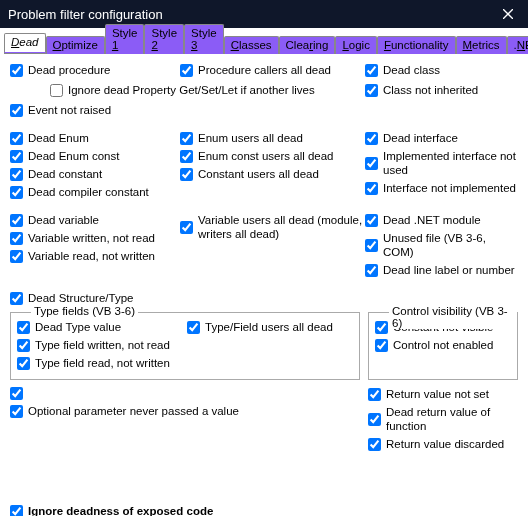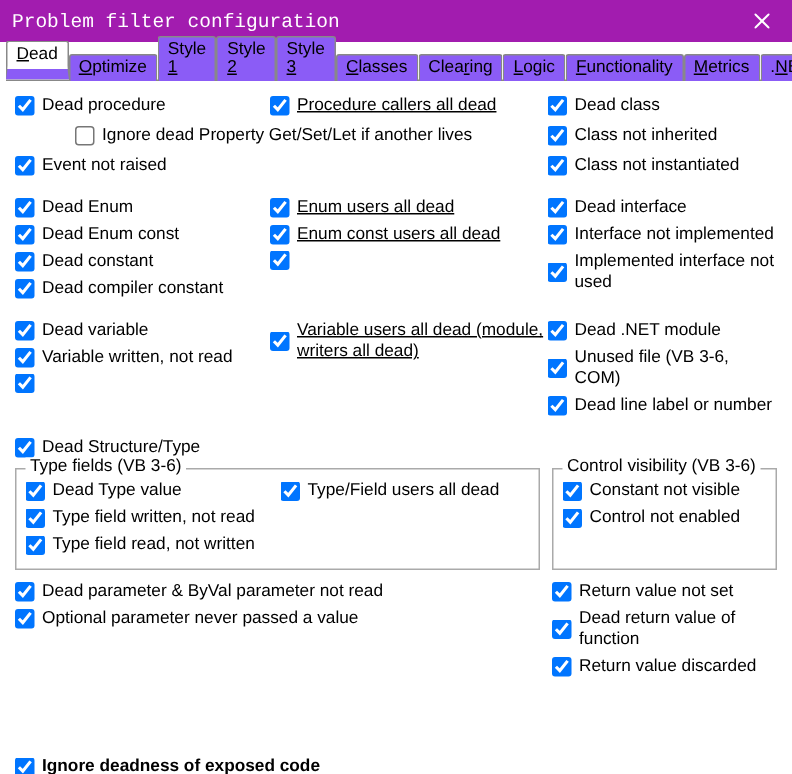--- a/index.html
+++ b/index.html
@@ -7,28 +7,27 @@
     margin: 0;
     font-family: "Segoe UI", Tahoma, sans-serif;
     font-size: 11.5px;
     background: #fff;
     color: #000;
     width: 528px;
     height: 516px;
     overflow: hidden;
   }
   .titlebar {
-    background: #a21caf;
+    background: #0f172a;
     color: #fff;
     height: 28px;
     display: flex;
     align-items: center;
     justify-content: space-between;
     padding: 0 0 0 8px;
-    font-family: Liberation Mono, monospace;
   }
   .titlebar .title { font-size: 13px; }
   .close-btn {
     width: 40px;
     height: 28px;
     display: flex;
     align-items: center;
     justify-content: center;
     color: #fff;
   }
@@ -46,33 +45,34 @@
     border: 1px solid #888;
     border-bottom: none;
     margin-right: 0px;
     background: #8b5cf6;
     position: relative;
     top: 1px;
     border-radius: 2px 2px 0 0;
   }
   .tab.active {
     background: #fff;
-    border-bottom: 7px solid #8b5cf6;
+    border-bottom: 1px solid #8b5cf6;
     z-index: 2;
     padding-bottom: 4px;
     top: 0;
+    font-style: italic;
   }
   .tab .ul { text-decoration: underline; }
   .content {
     padding: 6px 10px 4px 10px;
   }
   .row { display:flex; }
   .col { flex: 1; }
   .col.c1 { flex: 0 0 170px; }
-  .col.c2 { flex: 0 0 185px; text-decoration: underline; }
+  .col.c2 { flex: 0 0 185px; }
   .col.c3 { flex: 1; }
   .chk {
     display: flex;
     align-items: center;
     margin: 2px 0;
     padding: 1px 0;
     line-height: 14px;
   }
   .chk input {
     margin: 0 5px 0 0;
@@ -82,21 +82,21 @@
   .chk.sub { margin-left: 40px; }
   .group {
     border: 1px solid #aaa;
     margin: 4px 0;
     padding: 4px 6px 6px 6px;
     position: relative;
   }
   .group-title {
     position: absolute;
     top: -8px;
-    left: 6px;
+    left: 20px;
     background: #fff;
     padding: 0 3px;
     font-size: 11.5px;
   }
   .bold { font-weight: bold; margin-top: 41px; }
   .spacer { height: 8px; }
   .hr { border-top: 1px solid #ccc; margin: 6px -10px; }
   .bottom {
     display: flex;
     align-items: center;
@@ -173,26 +173,20 @@
       </div>
     </div>
     <div class="row">
       <div class="col c1" id="s1c1b">
         <label class="chk">
           <input type="checkbox" checked="" style="">
           <span>Event not raised</span>
         </label>
       </div>
       <div class="col c2"></div>
-      <div class="col c3" id="s1c3b">
-        <label class="chk">
-          <input type="checkbox" checked="" style="">
-          <span>Class not instantiated</span>
-        </label>
-      </div>
     </div>
 
   <div class="spacer"></div>
 
   <div class="row">
     <div class="col c1" id="s2c1">
         <label class="chk">
           <input type="checkbox" checked="" style="">
           <span>Dead Enum</span>
         </label>
@@ -213,52 +207,54 @@
         <label class="chk">
           <input type="checkbox" checked="" style="">
           <span>Enum users all dead</span>
         </label>
         <label class="chk">
           <input type="checkbox" checked="" style="">
           <span>Enum const users all dead</span>
         </label>
         <label class="chk">
           <input type="checkbox" checked="" style="">
+          <span>Constant users all dead</span>
         </label>
       </div>
     <div class="col c3" id="s2c3">
         <label class="chk">
           <input type="checkbox" checked="" style="">
           <span>Dead interface</span>
         </label>
         <label class="chk">
           <input type="checkbox" checked="" style="">
+          <span>Implemented interface not used</span>
+        </label>
+        <label class="chk">
+          <input type="checkbox" checked="" style="">
           <span>Interface not implemented</span>
         </label>
-        <label class="chk">
-          <input type="checkbox" checked="" style="">
-          <span>Implemented interface not used</span>
-        </label>
       </div>
   </div>
 
   <div class="spacer"></div>
 
   <div class="row">
     <div class="col c1" id="s3c1">
         <label class="chk">
           <input type="checkbox" checked="" style="">
           <span>Dead variable</span>
         </label>
         <label class="chk">
           <input type="checkbox" checked="" style="">
           <span>Variable written, not read</span>
         </label>
         <label class="chk">
           <input type="checkbox" checked="" style="">
+          <span>Variable read, not written</span>
         </label>
       </div>
     <div class="col c2" id="s3c2">
         <label class="chk">
           <input type="checkbox" checked="" style="">
           <span>Variable users all dead (module, writers all dead)</span>
         </label>
       </div>
     <div class="col c3" id="s3c3">
         <label class="chk">
@@ -325,21 +321,20 @@
             <span>Control not enabled</span>
           </label>
         </div>
     </div>
   </div>
 
   <div class="row">
     <div style="flex:0 0 358px" id="s5l">
         <label class="chk">
           <input type="checkbox" checked="" style="">
-          <span>Dead parameter &amp; ByVal parameter not read</span>
         </label>
         <label class="chk">
           <input type="checkbox" checked="" style="">
           <span>Optional parameter never passed a value</span>
         </label>
       </div>
     <div style="flex:1" id="s5r">
         <label class="chk">
           <input type="checkbox" checked="" style="">
           <span>Return value not set</span>

